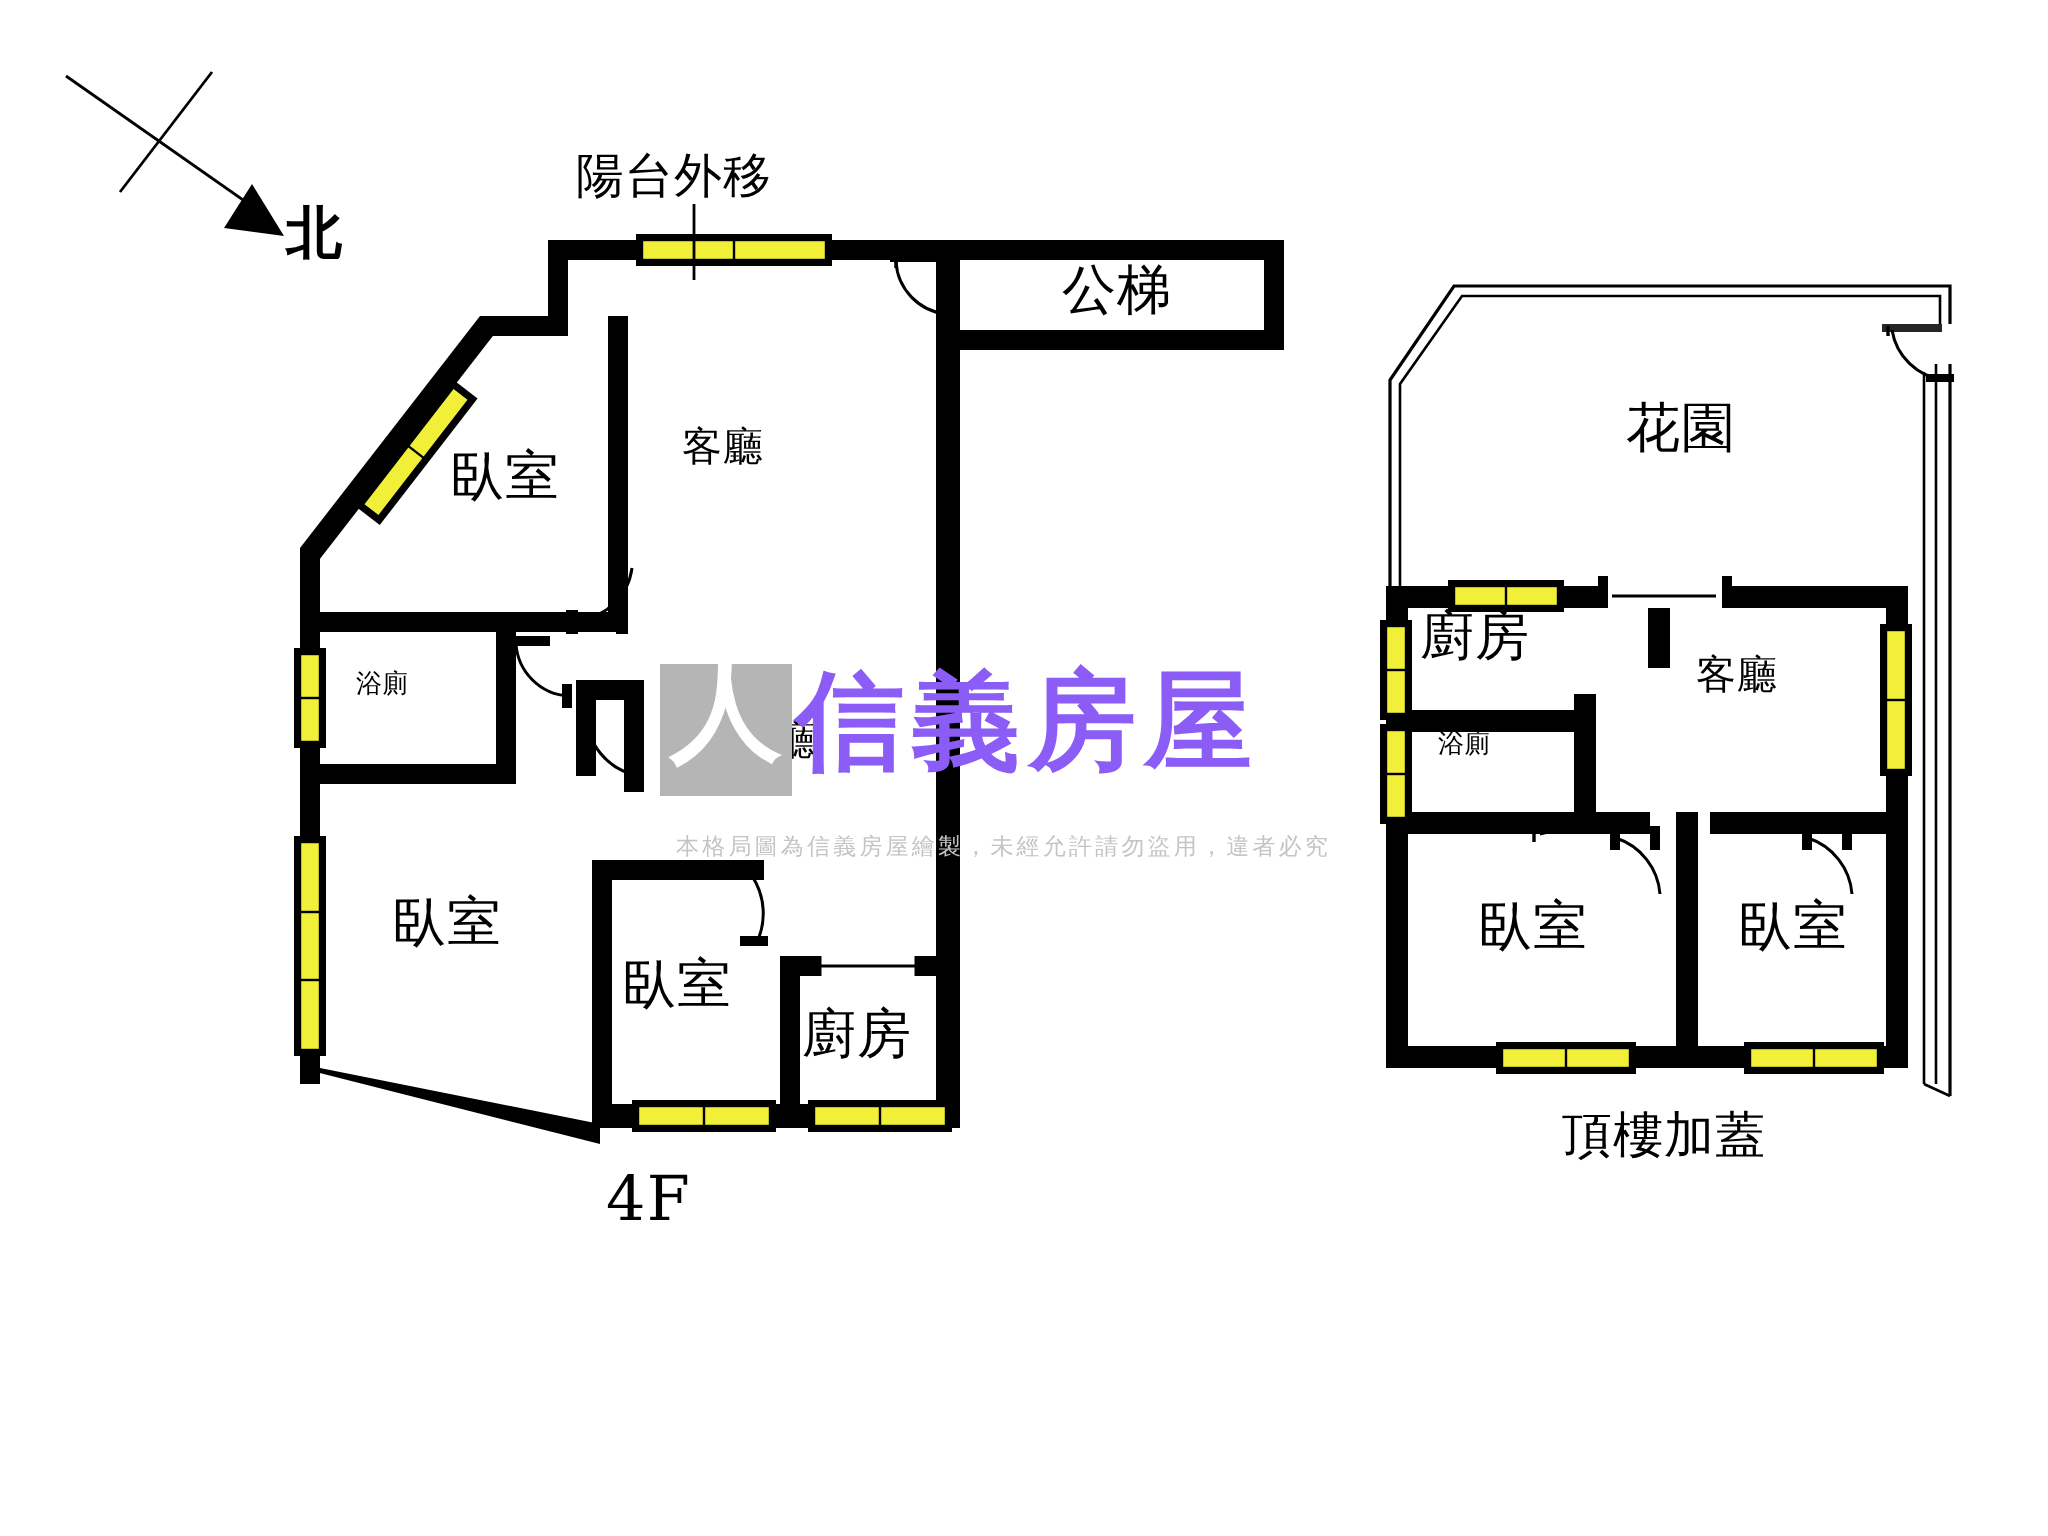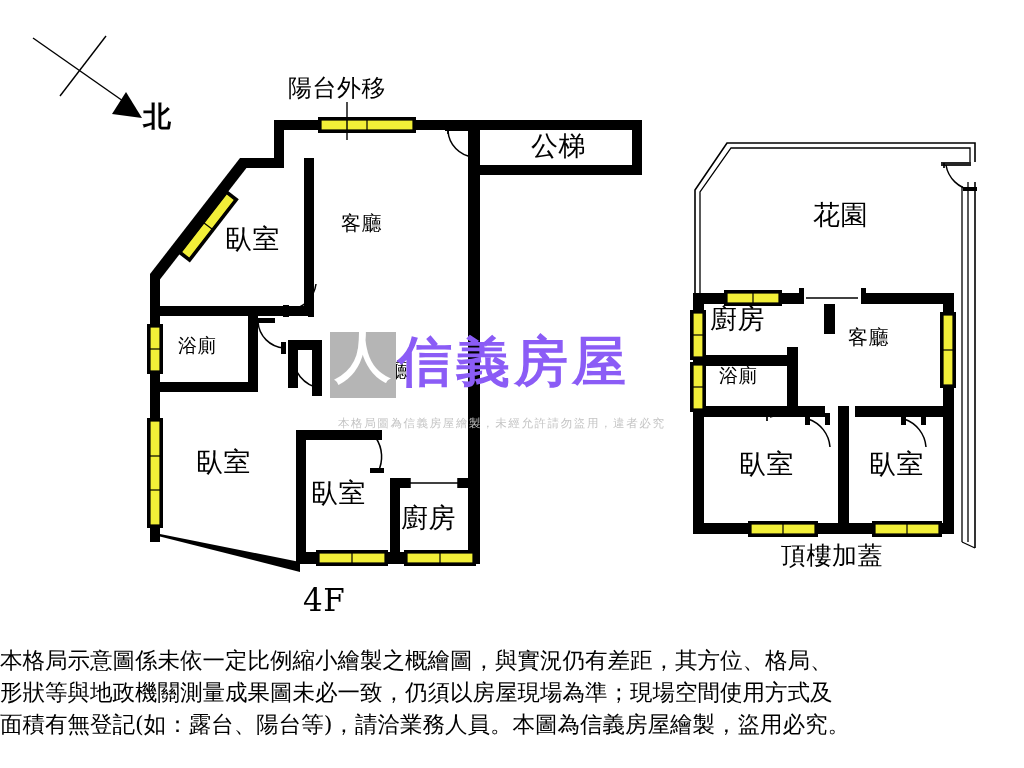--- a/index.html
+++ b/index.html
@@ -41,21 +41,21 @@
     position: absolute;
     font-family: "DejaVu Serif", "Liberation Serif", serif;
     color: #000000;
     font-weight: 400;
     white-space: nowrap;
     letter-spacing: 0.02em;
     line-height: 1;
   }
   .lbl-lg { font-size: 20px; }
   .lbl-md { font-size: 27px; }
-  .lbl-sm { font-size: 19px; }
+  .lbl-sm { font-size: 13px; }
   .lbl-note { font-size: 24px; }
   .lbl-floor { font-size: 31px; text-align: right; }
   .lbl-floor2 { font-size: 25px; }
   .lbl-north { font-size: 28px; font-weight: bold; }
 
   #watermark {
     position: absolute;
     left: 330px;
     top: 332px;
     width: 370px;
@@ -398,29 +398,24 @@
   <div class="room-label lbl-md" style="left:710px; top:305px;">廚房</div>
 
   <div class="room-label lbl-lg" style="left:848px; top:327px;">客廳</div>
 
   <div class="room-label lbl-sm" style="left:719px; top:366px;">浴廁</div>
 
   <div class="room-label lbl-md" style="left:739px; top:450px;">臥室</div>
 
   <div class="room-label lbl-md" style="left:869px; top:450px;">臥室</div>
 
-  <div class="room-label lbl-floor2" style="left:781px; top:543px;">頂樓加蓋</div>
+  <div class="room-label lbl-floor2" style="left:781px; top:555px;">頂樓加蓋</div>
 
   <div id="watermark">
     <div id="wm-mark">
       <div id="wm-mark-glyph">人</div>
     </div>
     <div id="wm-text">信義房屋</div>
     <div id="wm-sub">本格局圖為信義房屋繪製，未經允許請勿盜用，違者必究</div>
   </div>
 
-  <div id="disclaimer">
-    <div>本格局示意圖係未依一定比例縮小繪製之概繪圖，與實況仍有差距，其方位、格局、</div>
-    <div>形狀等與地政機關測量成果圖未必一致，仍須以房屋現場為準；現場空間使用方式及</div>
-    <div>面積有無登記(如：露台、陽台等)，請洽業務人員。本圖為信義房屋繪製，盜用必究。</div>
-  </div>
 
 </div>
 
 </body></html>

